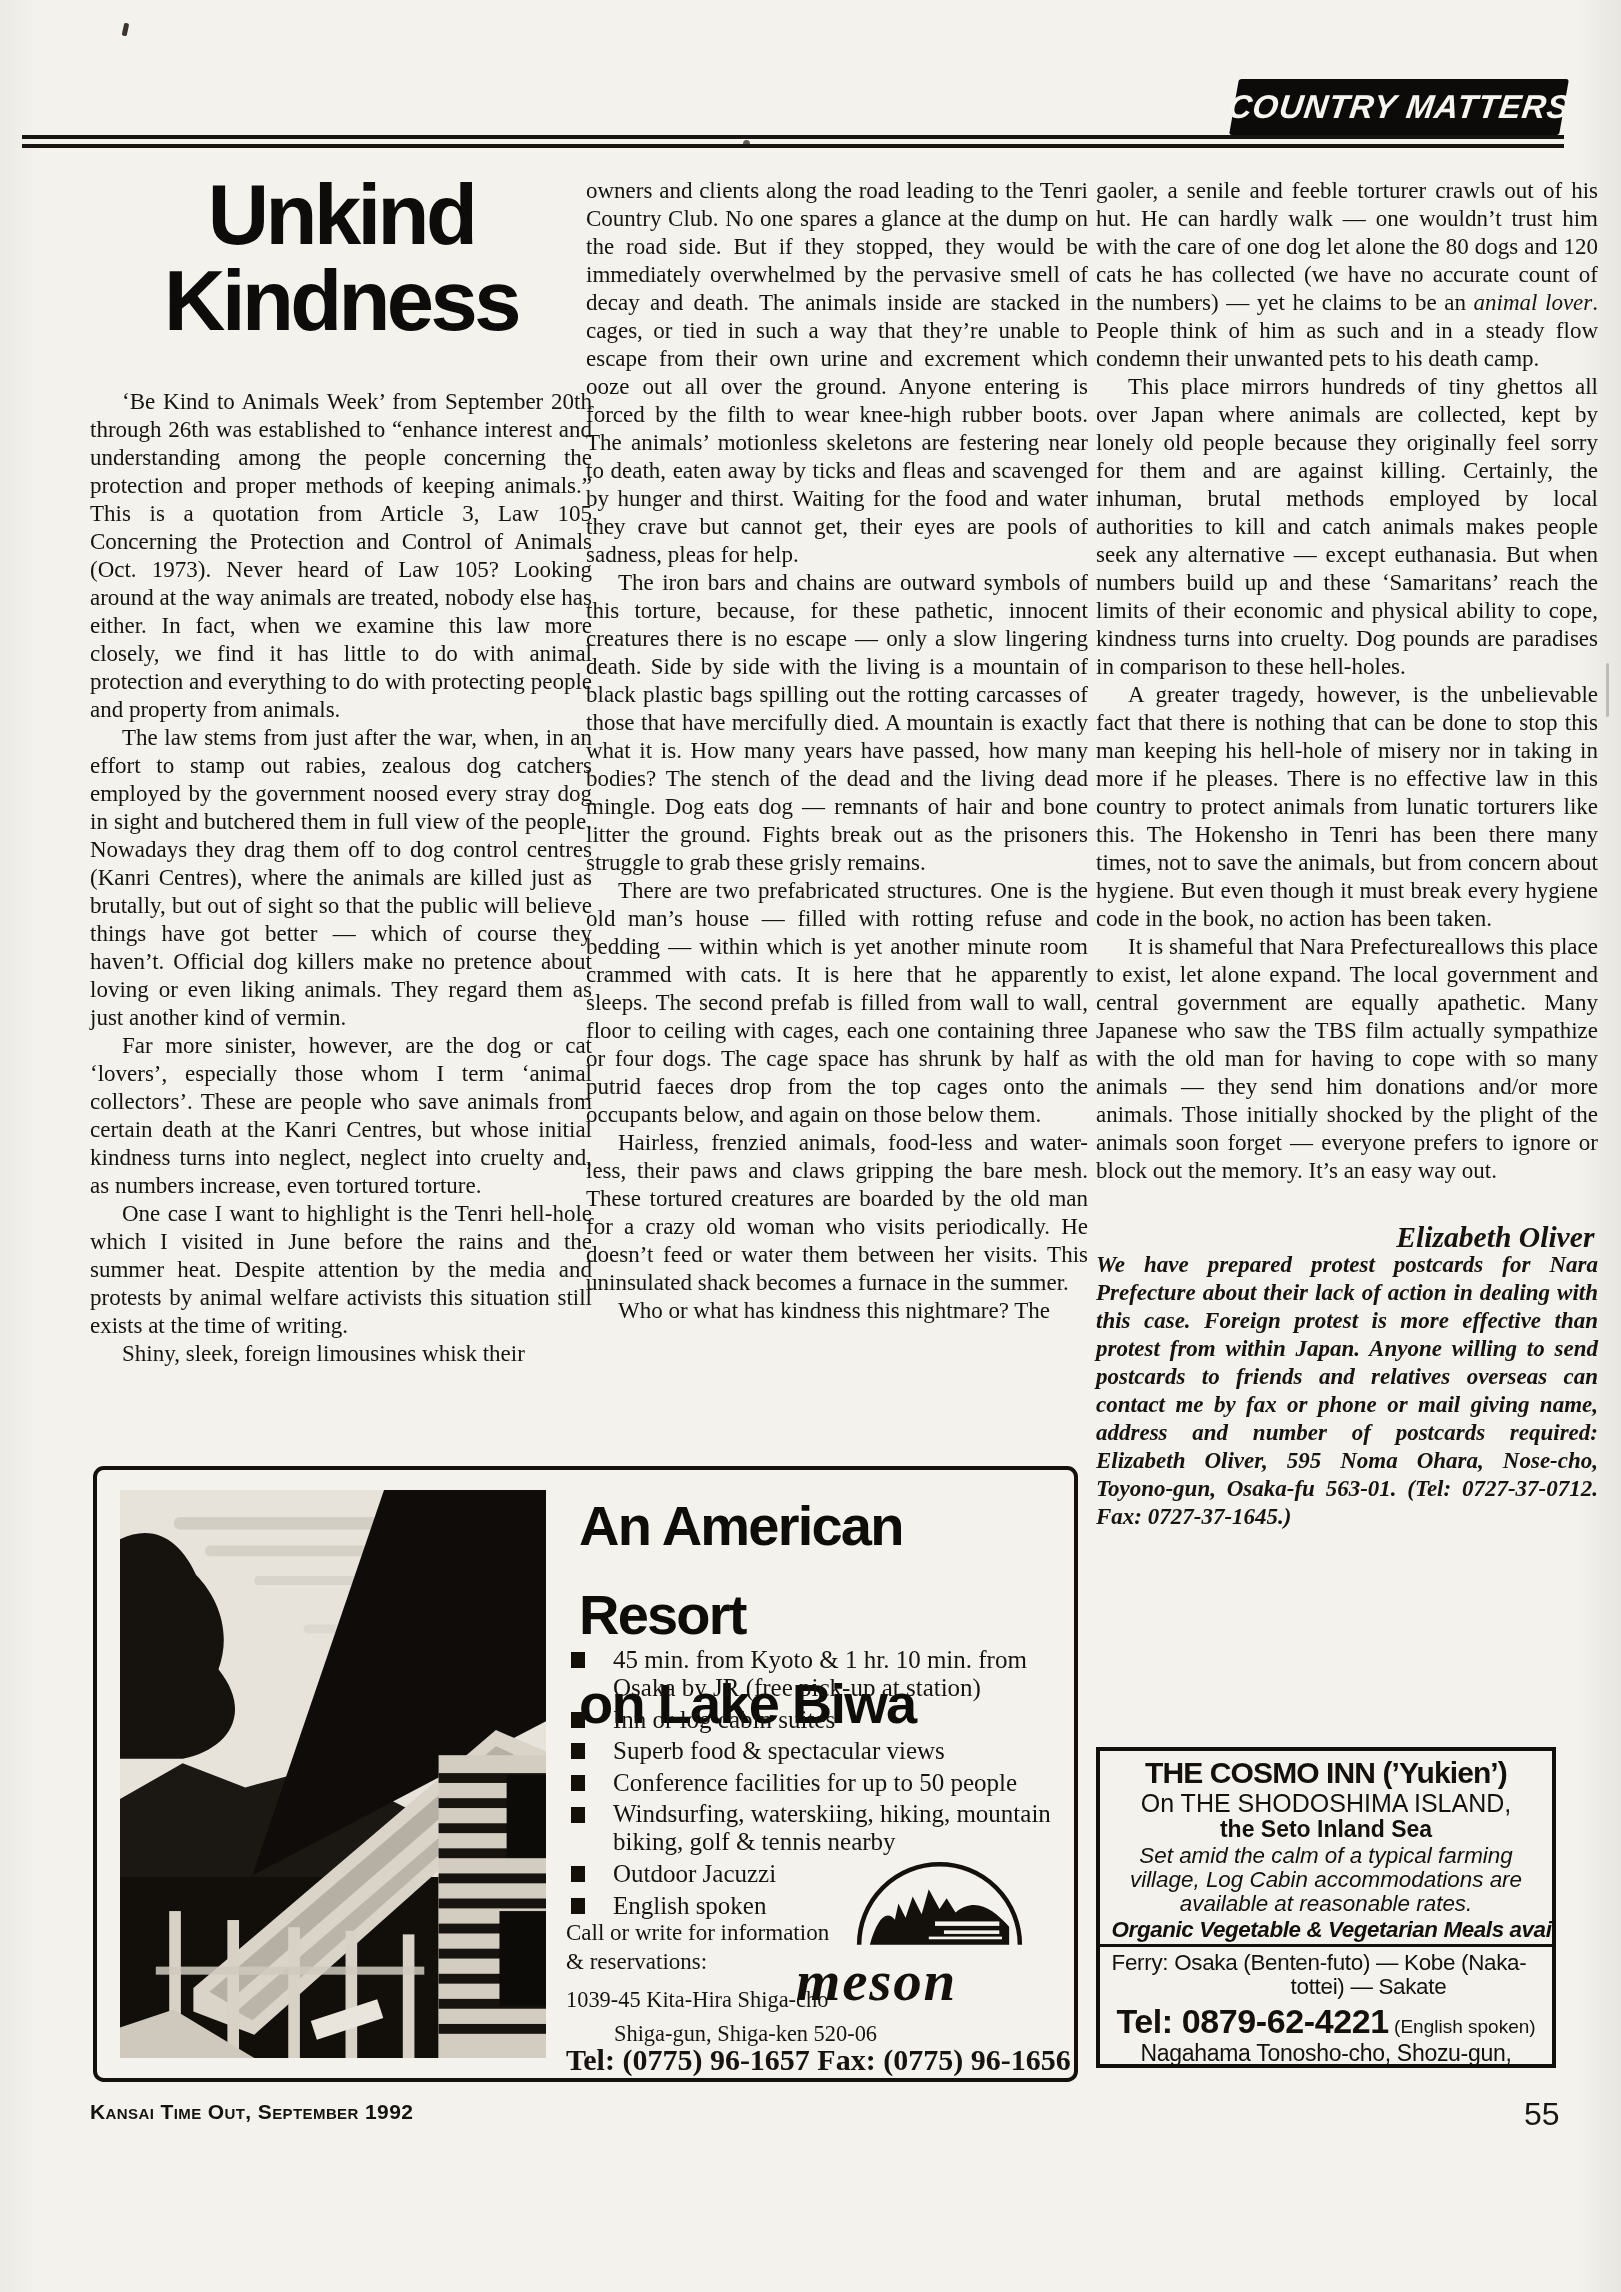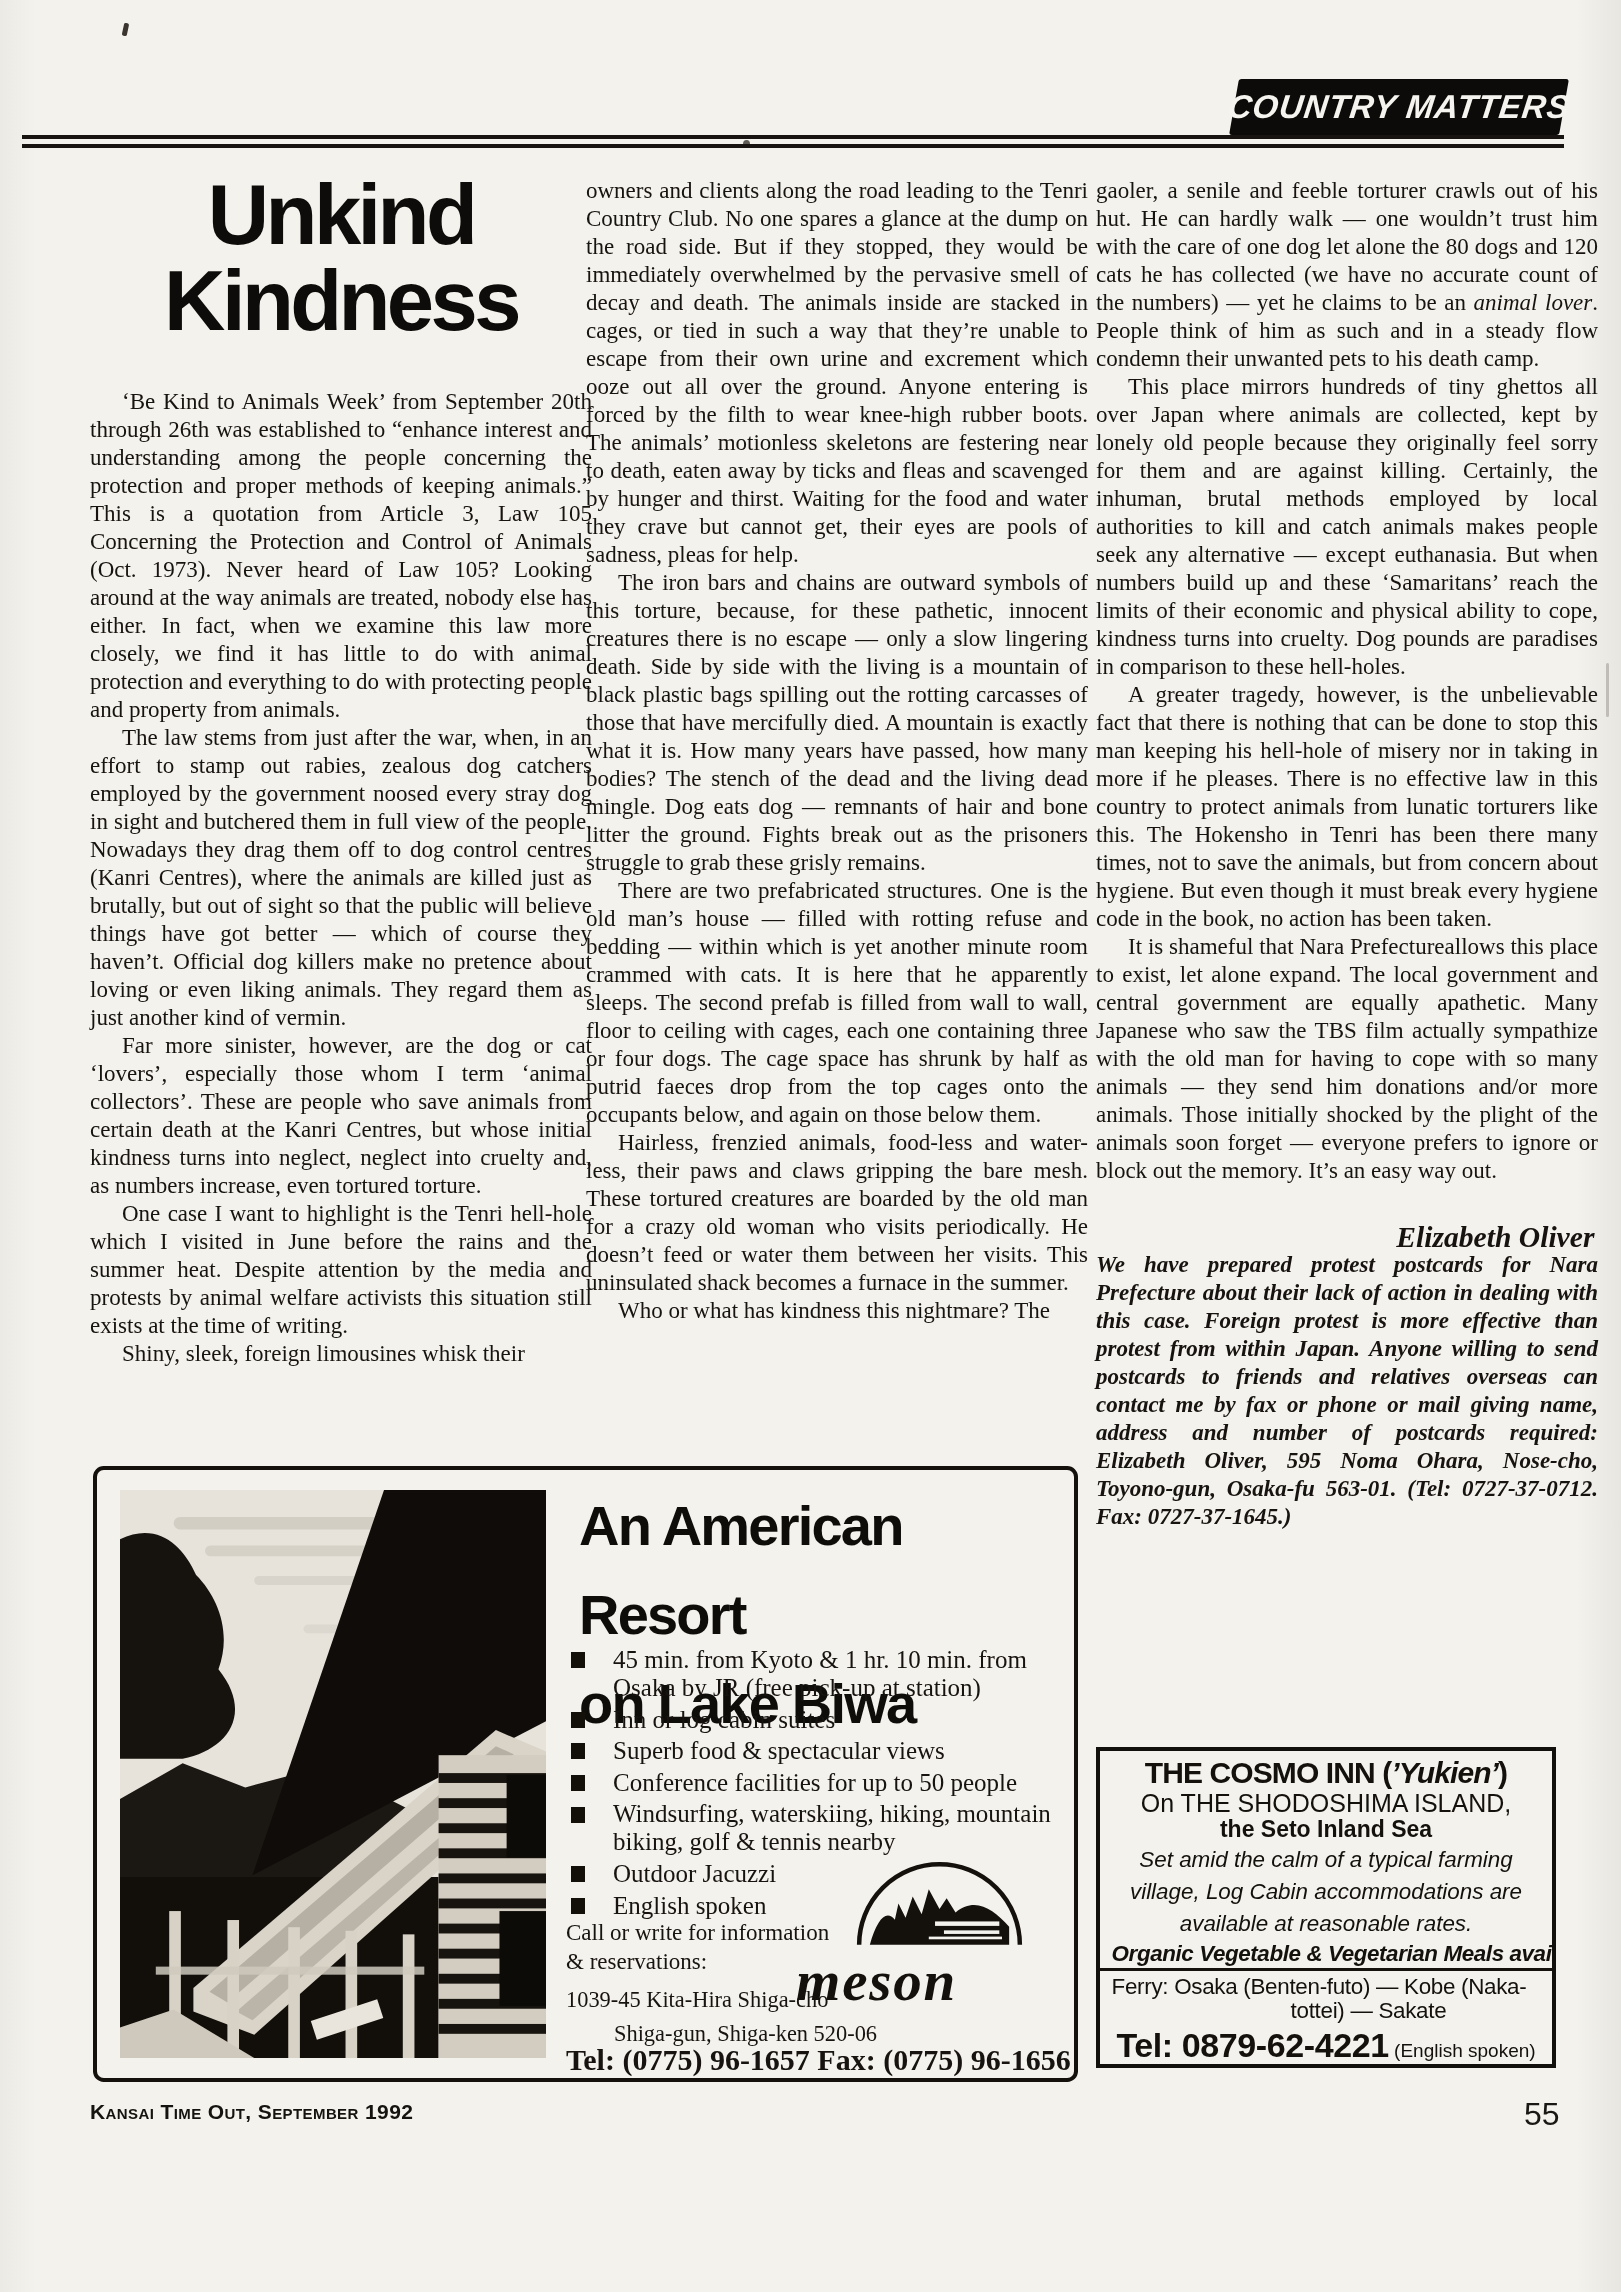--- a/index.html
+++ b/index.html
@@ -81,24 +81,24 @@
     font-weight:bold;font-size:30px;
   }
   
   .cosmo-ad{
     position:absolute;left:1096px;top:1747px;width:460px;height:321px;
     border:4.5px solid #12100c;box-sizing:border-box;overflow:hidden;
     font-family:"Liberation Sans", sans-serif;text-align:center;color:#14110d;
     padding:6.3px 11.6px 0 11.6px;
   }
   .cosmo-title{font-weight:bold;font-size:30px;line-height:32px;letter-spacing:-0.9px;white-space:nowrap;}
-  .cosmo-title .yukien{font-style:italic;text-align:center;}
+  .cosmo-title .yukien{text-align:center;}
   .cosmo-l2{font-size:25px;line-height:27px;margin-top:0.9px;}
   .cosmo-l3{font-size:23px;line-height:25px;font-weight:bold;}
-  .cosmo-desc{font-style:italic;font-size:22.4px;line-height:32px;margin-top:1.8px;}
+  .cosmo-desc{font-style:italic;font-size:22.4px;line-height:24px;margin-top:1.8px;}
   .cosmo-meals{font-style:italic;font-weight:bold;font-size:22.4px;line-height:24px;letter-spacing:-0.4px;white-space:nowrap;margin-top:1.8px;}
   .cosmo-rule{height:2.7px;background:#15120e;margin:2.7px -11.6px 3.6px -11.6px;}
   .cosmo-ferry{font-size:22.4px;line-height:24px;text-align:left;white-space:nowrap;letter-spacing:-0.3px;}
   .cosmo-ferry .f2{display:block;padding-left:179px;}
   .cosmo-telrow{margin-top:3.6px;white-space:nowrap;}
   .cosmo-telrow .tel{font-weight:bold;font-size:34px;letter-spacing:-0.4px;}
   .cosmo-telrow .note{font-size:19px;margin-left:5.4px;}
   .cosmo-addr{font-size:23px;line-height:25px;letter-spacing:-0.3px;}
   
   .footer-credit{

